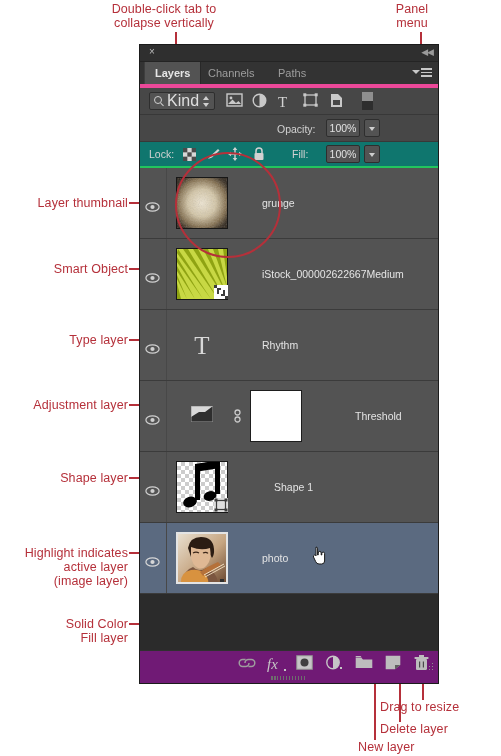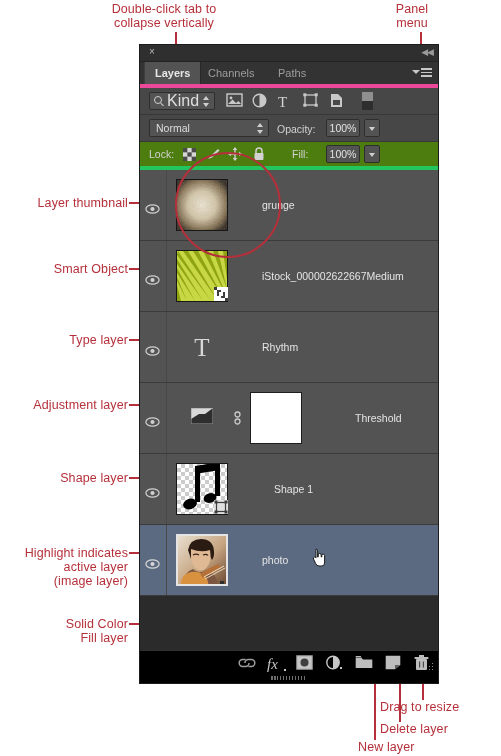--- a/index.html
+++ b/index.html
@@ -239,22 +239,22 @@
     left: 4px; top: 7px;
     width: 0; height: 0;
     border-left: 3.5px solid transparent;
     border-right: 3.5px solid transparent;
     border-top: 4px solid #cfcfcf;
   }
 
   
   .lock-row {
     height: 24px;
-    background: #4d7c0f;
-    border-bottom: 4px solid #22c55e;
+    background: #0f766e;
+    border-bottom: 2px solid #22c55e;
     position: relative;
   }
   .lock-icon {
     position: absolute;
     top: 5px;
     width: 14px; height: 14px;
   }
 
   
   #layer-list {
@@ -323,21 +323,21 @@
     background-position: 0 0, 4px 4px;
     background-color: #ffffff;
   }
 
   
   .panel-bottom {
     position: absolute;
     left: 0; bottom: 0;
     width: 100%;
     height: 33px;
-    background: #000000;
+    background: #701a75;
     border-top: 1px solid #303030;
     box-sizing: border-box;
   }
   .bicon {
     position: absolute;
     top: 4px;
     width: 20px; height: 18px;
     color: #c4c4c4;
   }
   .resize-grip {
@@ -474,27 +474,20 @@
 
     <div class="ficon" style="left:222px; top:4px;">
       <svg width="11" height="18" viewBox="0 0 11 18">
         <rect x="0" y="0" width="11" height="9" fill="#8f8f8f"></rect>
         <rect x="0" y="9" width="11" height="9" fill="#2e2e2e"></rect>
       </svg>
     </div>
   </div>
 
   <div class="blend-row">
-    <div class="blend-select">
-      <span>Normal</span>
-      <span class="stepper">
-        <i class="up"></i>
-          <i class="dn"></i>
-      </span>
-    </div>
     <div class="lbl" style="left:137px;">Opacity:</div>
     <div class="numbox" style="left:186px;">100%</div>
     <div class="numdrop" style="left:224px;"></div>
   </div>
 
   <div class="lock-row">
     <div class="lbl" style="left:9px; top:6px;">Lock:</div>
 
     <div class="lock-icon" style="left:43px;">
       <svg width="13" height="13" viewBox="0 0 12 12">

